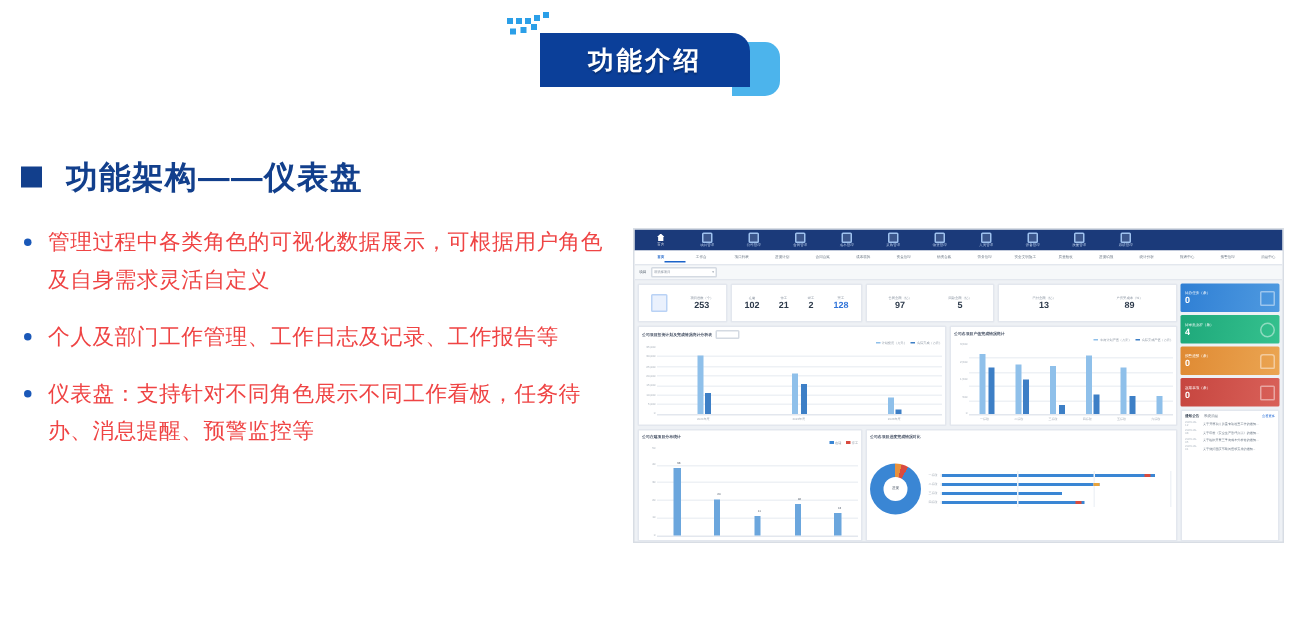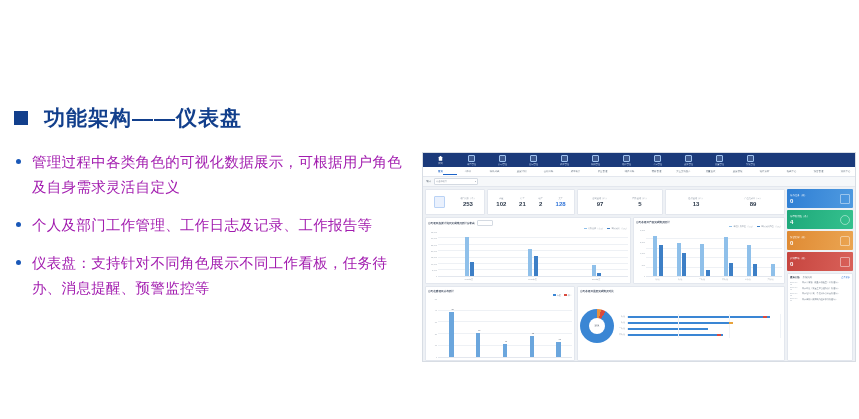--- a/index.html
+++ b/index.html
@@ -40,21 +40,21 @@
   
   .left{position:absolute;left:14px;top:104px;width:400px;}
   .heading{display:flex;align-items:center;gap:16px;margin-bottom:18px;}
   .sq{width:14px;height:14px;background:#123f8c;flex:0 0 auto;}
   .heading-text{
     font-size:21px;font-weight:bold;color:#123f8c;letter-spacing:1px;
   }
   .bullets{margin:0;padding:0;list-style:none;}
   .bullets li{
     position:relative;padding-left:18px;margin-bottom:13px;
-    font-size:14.5px;line-height:1.72;color:#a21caf;letter-spacing:.3px;
+    font-size:14.5px;line-height:1.72;color:#ef4444;letter-spacing:.3px;
   }
   .bullets li::before{
     content:"";position:absolute;left:2px;top:9px;
     width:5px;height:5px;border-radius:50%;background:#1a58b8;
   }
 
   
   .dash{
     position:absolute;left:422px;top:152px;width:432px;height:208px;
     background:#eef1f5;border:1px solid #d8dde4;overflow:hidden;
@@ -210,20 +210,36 @@
   .msg-more{font-size:2.2px;color:#2f73d8;}
   .msg-row{display:flex;align-items:center;gap:2px;margin-bottom:1.5px;}
   .msg-date{flex:0 0 10px;font-size:2px;color:#b4bcc6;}
   .msg-txt{flex:1 1 auto;font-size:2.1px;color:#6b7785;white-space:nowrap;overflow:hidden;}
 </style>
 </head>
 <body>
 
 <div class="slide">
 
+  <div class="banner-wrap">
+    <div class="dots">
+      <i class="d1"></i>
+        <i class="d2"></i>
+        <i class="d3"></i>
+        <i class="d4"></i>
+      <i class="d5"></i>
+        <i class="d6"></i>
+        <i class="d7"></i>
+        <i class="d8"></i>
+    </div>
+    <div class="banner-accent"></div>
+    <div class="banner">
+      <span class="banner-text">功能介绍</span>
+    </div>
+  </div>
 
   <div class="left">
     <div class="heading">
       <span class="sq"></span>
       <span class="heading-text">功能架构——仪表盘</span>
     </div>
     <ul class="bullets">
       <li>管理过程中各类角色的可视化数据展示，可根据用户角色及自身需求灵活自定义</li>
       <li>个人及部门工作管理、工作日志及记录、工作报告等</li>
       <li>仪表盘：支持针对不同角色展示不同工作看板，任务待办、消息提醒、预警监控等</li>

